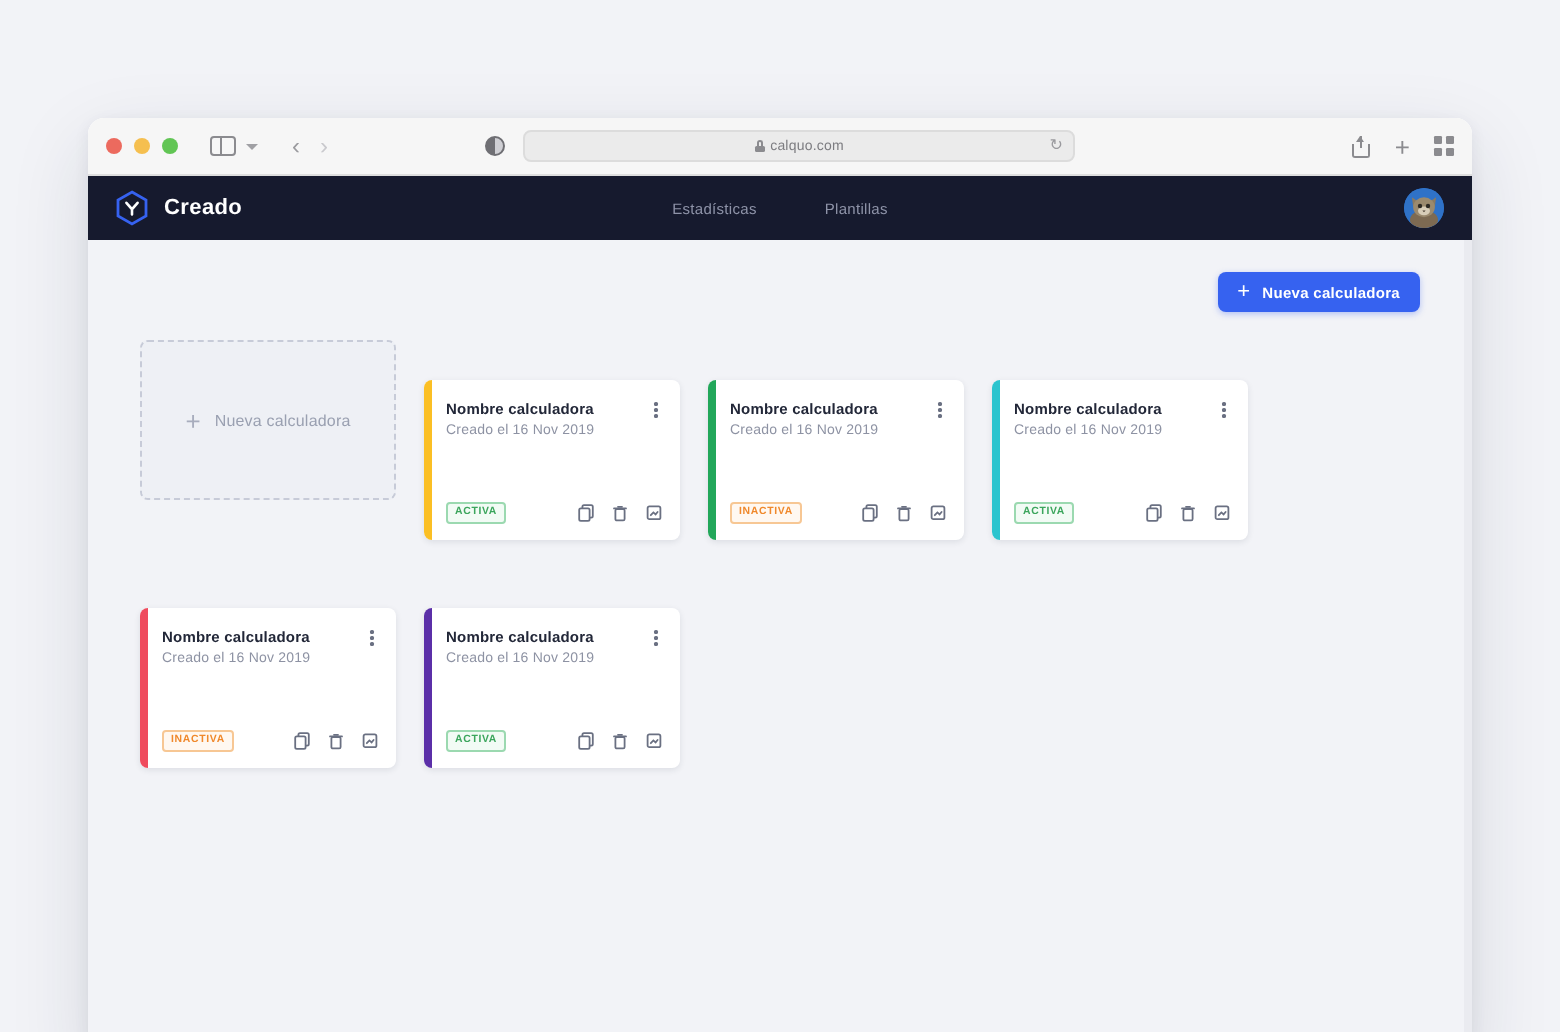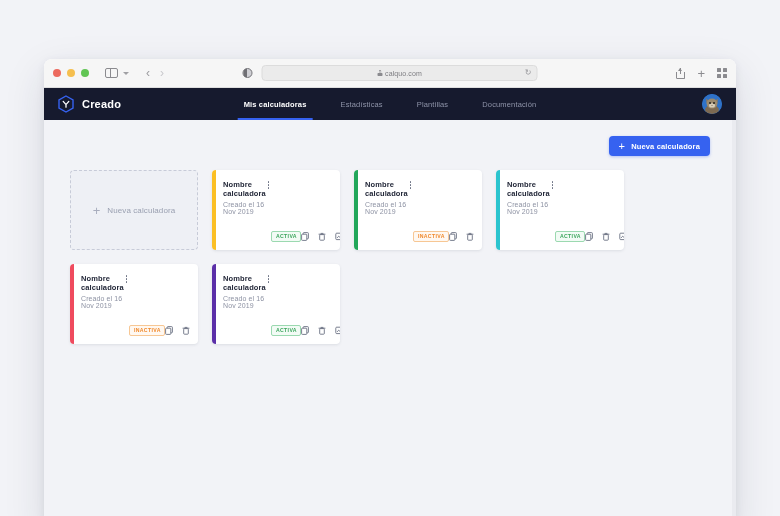--- a/index.html
+++ b/index.html
@@ -212,22 +212,23 @@
     cursor: pointer;
   }
   .card-new .plus { font-size: 13px; color: #a8adbd; font-weight: 300; line-height: 1; }
   .card-new .lbl { font-size: 8px; color: #9aa0b1; letter-spacing: .1px; }
 
   .calc-card {
     background: #ffffff;
     box-shadow: 0 1px 3px rgba(30,35,60,0.10);
     overflow: hidden;
     padding: 10px 9px 8px 11px;
-    display: flex; flex-direction: row;
+    display: flex; flex-direction: column;
     cursor: pointer;
+    margin-top: 20px;
   }
   .accent {
     position: absolute; left: 0; top: 0; bottom: 0;
     width: 3.5px;
   }
   .card-head { display: flex; justify-content: space-between; align-items: flex-start; }
   .card-title { font-size: 7.5px; font-weight: bold; color: #222738; letter-spacing: .1px; }
   .card-sub { font-size: 7px; color: #8d92a3; margin-top: 3px; letter-spacing: .1px; }
   .kebab {
     display: flex; flex-direction: column; gap: 1.6px;
@@ -318,24 +319,22 @@
       <span class="brand-logo">
         <svg width="16" height="18" viewBox="0 0 16 18">
           <polygon points="8,1 15,5 15,13 8,17 1,13 1,5" fill="none" stroke="#3662f0" stroke-width="1.4"></polygon>
           <path d="M5.2 6.4 L8 9.6 L10.8 6.4 M8 9.6 L8 12.2" fill="none" stroke="#ffffff" stroke-width="1.3" stroke-linecap="round"></path>
         </svg>
       </span>
       <span class="brand-name">Creado</span>
     </div>
 
     <nav class="app-nav">
-      <span class="nav-item active">Mis calculadoras</span>
       <span class="nav-item">Estadísticas</span>
       <span class="nav-item">Plantillas</span>
-      <span class="nav-item">Documentación</span>
     </nav>
 
     <span class="avatar-wrap">
       <span class="avatar">
         <svg width="20" height="20" viewBox="0 0 20 20">
           <circle cx="10" cy="10" r="10" fill="#2f72c8"></circle>
           <ellipse cx="10" cy="16" rx="7" ry="5" fill="#7d6a52"></ellipse>
           <path d="M4.6 9.6 L4 4.6 L7.6 7.2 Z" fill="#8b7a60"></path>
           <path d="M15.4 9.6 L16 4.6 L12.4 7.2 Z" fill="#8b7a60"></path>
           <ellipse cx="10" cy="9.6" rx="5.4" ry="5" fill="#9b8a6e"></ellipse>

